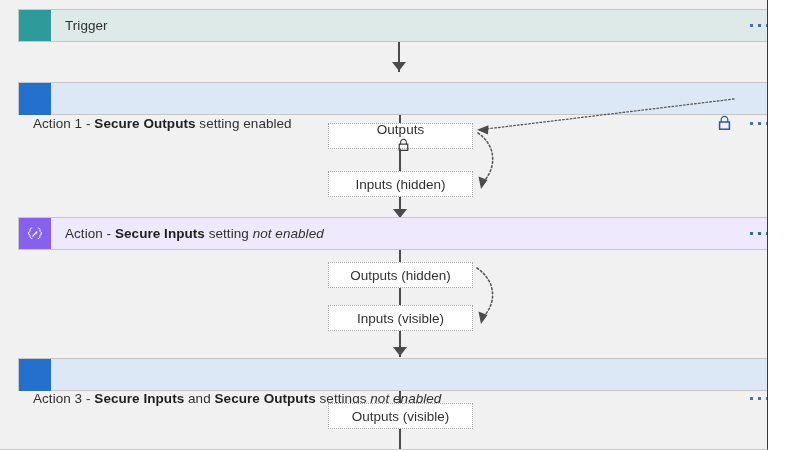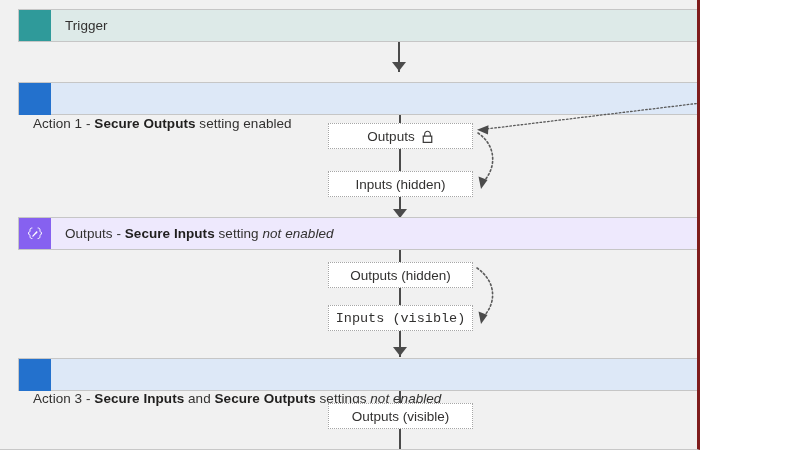--- a/index.html
+++ b/index.html
@@ -3,24 +3,24 @@
 <meta charset="utf-8">
 <title>Logic Apps Secure Inputs Outputs Diagram</title>
 <style>
   html, body {
     margin: 0;
     padding: 0;
     background: #ffffff;
   }
   #canvas {
     position: relative;
-    width: 700px;
+    width: 768px;
     height: 450px;
     background: #f1f1f1;
-    border-right: 3px solid #7f1d1d;
+    border-right: 1px solid #7f1d1d;
     border-bottom: 1px solid #c8c8c8;
     box-sizing: border-box;
     overflow: hidden;
     font-family: "Liberation Sans", sans-serif;
     -webkit-font-smoothing: antialiased;
   }
 
   
   .card {
     position: absolute;
@@ -176,21 +176,21 @@
             <i></i>
             <i></i>
             <i></i>
           </span>
       </div>
     </div>
   </div>
 
   <div class="vline" style="left:399px; top:115px; height:9px;"></div>
 
-  <div class="iobox" style="left:328px; top:123px; width:145px; height:26px;">
+  <div class="iobox" style="left:328px; top:123px; width:145px; height:26px;flex-direction:column;">
     <span>Outputs</span>
     <span class="lock-glyph">
       <svg width="13" height="14" viewBox="0 0 15 16" aria-hidden="true">
         <path d="M4.2 7V4.7a3.3 3.3 0 0 1 6.6 0V7" fill="none" stroke="#3b3a39" stroke-width="1.2"></path>
         <rect x="2.6" y="7" width="9.8" height="7.2" fill="none" stroke="#3b3a39" stroke-width="1.4"></rect>
       </svg>
     </span>
   </div>
 
   <div class="vline" style="left:399px; top:149px; height:22px;"></div>
@@ -205,40 +205,40 @@
   <div class="card compose" style="left:18px; top:217px; width:764px; height:33px;">
     <div class="card-icon">
       <svg width="22" height="16" viewBox="0 0 24 18" aria-hidden="true">
         <path d="M8.6 2.2c-1.8 0-2.2 1-2.2 2.4 0 1.6-.3 2.5-1.6 2.5v2.1c1.3 0 1.6.9 1.6 2.5 0 1.4.4 2.4 2.2 2.4" fill="none" stroke="#ffffff" stroke-width="1.1" stroke-linecap="round"></path>
         <path d="M15.4 2.2c1.8 0 2.2 1 2.2 2.4 0 1.6.3 2.5 1.6 2.5v2.1c-1.3 0-1.6.9-1.6 2.5 0 1.4-.4 2.4-2.2 2.4" fill="none" stroke="#ffffff" stroke-width="1.1" stroke-linecap="round"></path>
         <path d="M9.6 11.4l4.4-4.6" fill="none" stroke="#ffffff" stroke-width="1.5" stroke-linecap="round"></path>
         <path d="M13.4 6.2l1.3 1.3-.8.8-1.3-1.3z" fill="#ffffff"></path>
       </svg>
     </div>
     <div class="card-body">
-      <span class="card-title"><span>Outputs - </span><b>Secure Inputs</b><span> setting </span><i>not enabled</i></span>
+      <span class="card-title"><span>Action - </span><b>Secure Inputs</b><span> setting </span><i>not enabled</i></span>
       <div class="card-right">
         <span class="ellipsis">
             <i></i>
             <i></i>
             <i></i>
           </span>
       </div>
     </div>
   </div>
 
   <div class="vline" style="left:399px; top:250px; height:12px;"></div>
 
   <div class="iobox" style="left:328px; top:262px; width:145px; height:26px;text-align:right;">
     <span>Outputs (hidden)</span>
   </div>
 
   <div class="vline" style="left:399px; top:288px; height:17px;"></div>
 
-  <div class="iobox" style="left:328px; top:305px; width:145px; height:26px;font-family:Liberation Mono, monospace;">
+  <div class="iobox" style="left:328px; top:305px; width:145px; height:26px;">
     <span>Inputs (visible)</span>
   </div>
 
   <div class="vline" style="left:399px; top:331px; height:26px;"></div>
   <div class="arrowhead" style="left:393px; top:347px;"></div>
 
   <div class="card action" style="left:18px; top:358px; width:764px; height:33px;text-align:right;">
     <div class="card-icon"></div>
     <div class="card-body">
       <span class="card-title"><span>Action 3 - </span><b>Secure Inputs</b><span> and </span><b>Secure Outputs</b><span> settings </span><i>not enabled</i></span>

